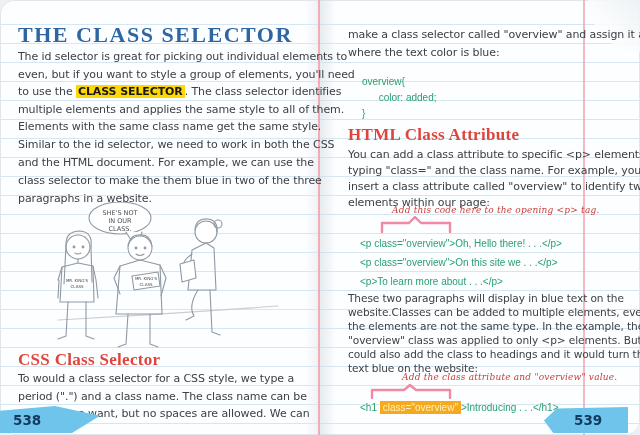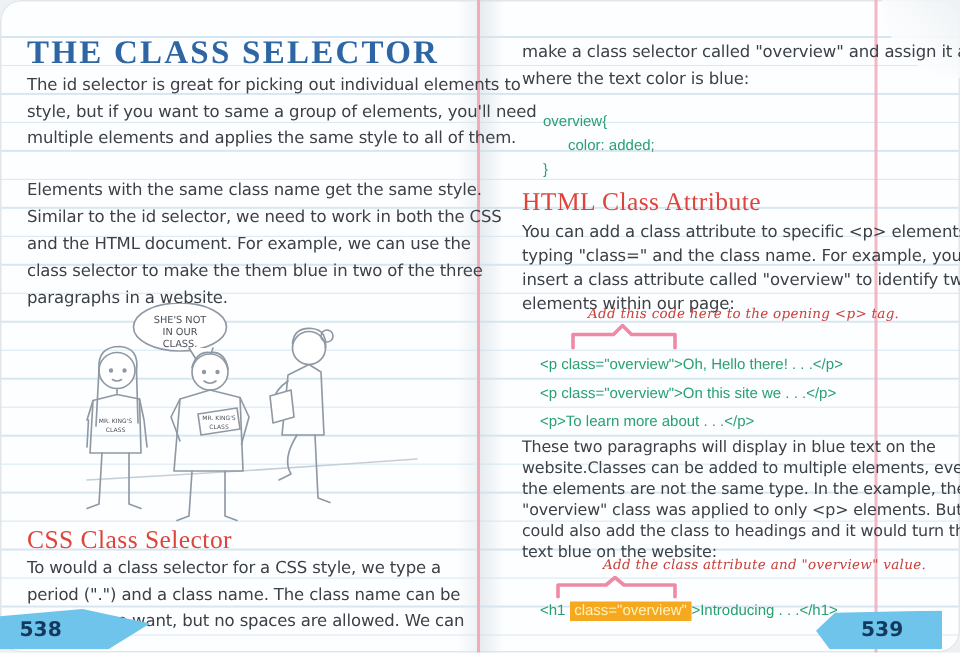--- a/index.html
+++ b/index.html
@@ -14,21 +14,21 @@
   .gutter-shade-l { position:absolute; top:0; bottom:0; left:304px; width:14px;
                   background:linear-gradient(to left, rgba(222,230,235,.45), rgba(222,230,235,0)); }
   .margin-right { position:absolute; top:0; bottom:0; left:583px; width:1.5px; background:#f2abb7; opacity:.85; }
   .curl { position:absolute; top:0; right:0; width:52px; height:52px; border-bottom-left-radius:100%;
           background:linear-gradient(225deg,#edf1f3 0%,#fafcfd 55%,#ffffff 100%); opacity:.9; }
   .page-left  { position:absolute; left:18px;  top:0; width:290px; height:336px; }
   .page-right { position:absolute; left:348px; top:0; width:236px; height:435px; }
 
   .title { position:absolute; top:22px; left:0; font-family:"Liberation Serif",serif; font-weight:bold;
            font-size:22px; color:#2e66a4; letter-spacing:1.5px; }
-  .h2 { position:absolute; font-family:"Liberation Serif",serif; font-weight:normal; font-size:17px;
+  .h2 { position:absolute; font-family:"Liberation Serif",serif; font-weight:bold; font-size:17px;
         color:#df443b; letter-spacing:.3px; }
   .para { position:absolute; color:#3c4147; font-size:11px; }
   .para .ln { height:17.5px; line-height:17.5px; white-space:nowrap; letter-spacing:-0.1px; }
   .para.lh18 .ln { height:18px; line-height:18px; }
   .para.lh16 .ln { height:16px; line-height:16px; }
   .para.lh14 .ln { height:14px; line-height:14px; font-size:10.6px; }
   .hl-yellow { background:#ffd800; color:#171717; font-weight:bold; padding:0 2px; }
   .code { position:absolute; font-family:Liberation Sans, sans-serif; font-size:10px; color:#29a072; }
   .code .cl { height:16px; line-height:16px; white-space:pre; }
   .code.lh19 .cl { height:19px; line-height:19px; }
@@ -52,21 +52,22 @@
   <div class="gutter-shade"></div>
   <div class="gutter-line"></div>
   <div class="margin-right"></div>
   <div class="curl"></div>
 
   <div class="page-left">
     <div class="title">THE CLASS SELECTOR</div>
 
     <div class="para" style="top:48px; left:0;">
       <div class="ln">The id selector is great for picking out individual elements to</div>
-      <div class="ln">style, but if you want to same a group of elements, you'll need</div>
+      <div class="ln">even, but if you want to style a group of elements, you'll need</div>
+      <div class="ln"><span>to use the </span><span class="hl-yellow">CLASS SELECTOR</span><span>. The class selector identifies</span></div>
       <div class="ln">multiple elements and applies the same style to all of them.</div>
     </div>
 
     <div class="para lh18" style="top:118px; left:0;">
       <div class="ln">Elements with the same class name get the same style.</div>
       <div class="ln">Similar to the id selector, we need to work in both the CSS</div>
       <div class="ln">and the HTML document. For example, we can use the</div>
       <div class="ln">class selector to make the them blue in two of the three</div>
       <div class="ln">paragraphs in a website.</div>
     </div>

